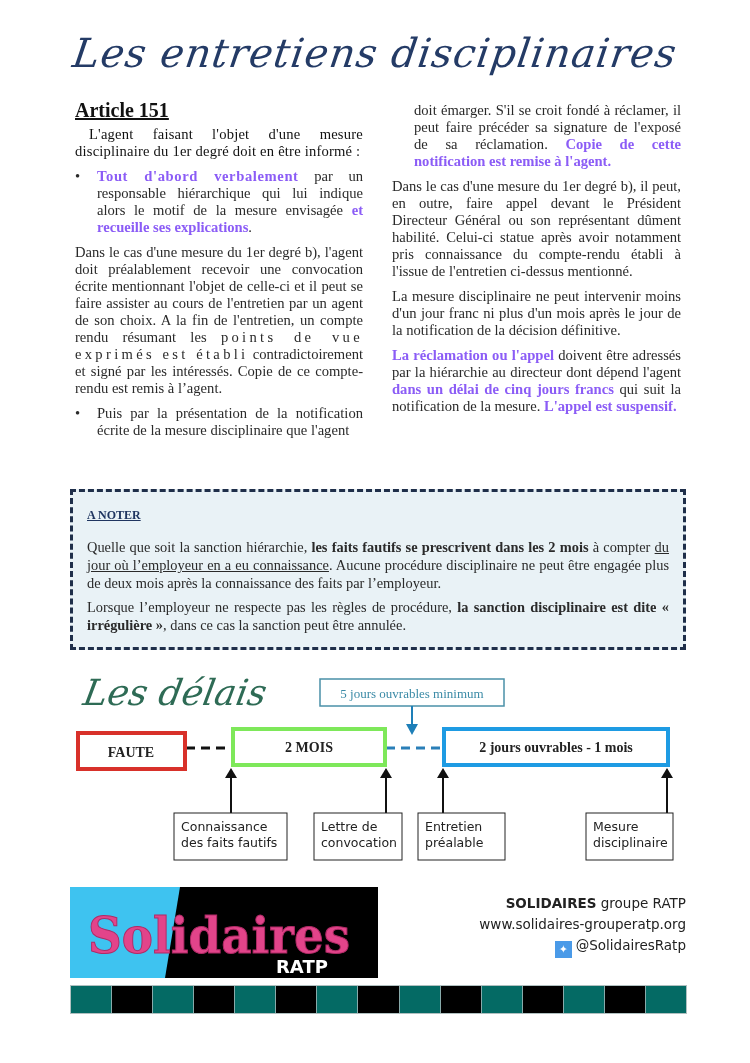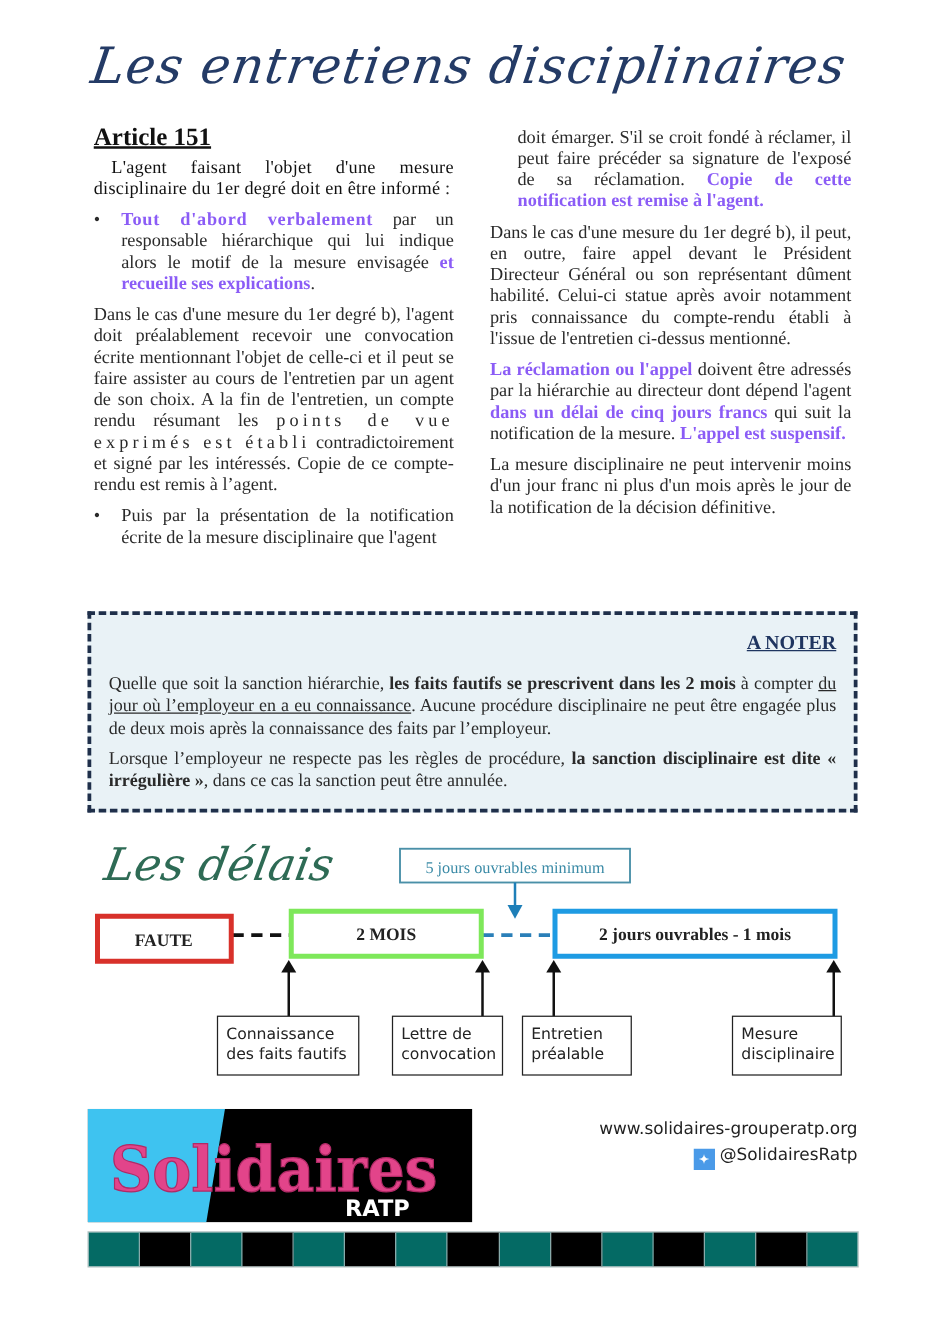--- a/index.html
+++ b/index.html
@@ -22,21 +22,21 @@
   .bullet { position: relative; padding-left: 22px; margin-bottom: 8px; }
   .bullet .dot { position: absolute; left: 0; top: 0; }
   .cont { padding-left: 22px; }
   .spread { letter-spacing: 3.3px; margin-top: 46px; }
 
   .note {
     position: absolute; left: 70px; top: 489px; width: 616px; height: 161px;
     border: 3px dashed #1f2f4a; background: #e9f2f6;
     padding: 14px 14px 0 14px; font-size: 14.4px; line-height: 18px; text-align: justify;
   }
-  .note-title { text-align: right; font-weight: bold; text-decoration: underline; color: #1f3560; font-size: 16px; margin-bottom: 14px; }
+  .note-title { text-align: left; font-weight: bold; text-decoration: underline; color: #1f3560; font-size: 12px; margin-bottom: 14px; }
   .note p { margin-bottom: 6px; }
   .note u { text-decoration: underline; }
 
   .delais-title {
     position: absolute; left: 84px; top: 672px; font-family: "DejaVu Serif", serif;
     font-style: italic; font-size: 36px; color: #2e6b55; transform: skewX(-10deg);
   }
   .diagram { position: absolute; left: 0; top: 670px; width: 750px; height: 200px; }
 
   .footer-logo { position: absolute; left: 70px; top: 887px; width: 308px; height: 91px; overflow: hidden; }
@@ -67,22 +67,22 @@
   </p>
   <div class="bullet">
     <span class="dot">•</span>
     <span>Puis par la présentation de la notification écrite de la mesure disciplinaire que l'agent</span>
   </div>
 </div>
 
 <div class="col col-right">
   <p class="cont"><span>doit émarger. S'il se croit fondé à réclamer, il peut faire précéder sa signature de l'exposé de sa réclamation. </span><b>Copie de cette notification est remise à l'agent.</b></p>
   <p>Dans le cas d'une mesure du 1er degré b), il peut, en outre, faire appel devant le Président Directeur Général ou son représentant dûment habilité. Celui-ci statue après avoir notamment pris connaissance du compte-rendu établi à l'issue de l'entretien ci-dessus mentionné.</p>
+  <p>La mesure disciplinaire ne peut intervenir moins d'un jour franc ni plus d'un mois après le jour de la notification de la décision définitive.</p>
   <p><b>La réclamation ou l'appel</b><span> doivent être adressés par la hiérarchie au directeur dont dépend l'agent </span><b>dans un délai de cinq jours francs</b><span> qui suit la notification de la mesure. </span><b>L'appel est suspensif.</b></p>
-  <p>La mesure disciplinaire ne peut intervenir moins d'un jour franc ni plus d'un mois après le jour de la notification de la décision définitive.</p>
 </div>
 
 <div class="note">
   <div class="note-title">A NOTER</div>
   <p><span>Quelle que soit la sanction hiérarchie, </span><b>les faits fautifs se prescrivent dans les 2 mois</b><span> à compter </span><u>du jour où l’employeur en a eu connaissance</u><span>. Aucune procédure disciplinaire ne peut être engagée plus de deux mois après la connaissance des faits par l’employeur.</span></p>
   <p><span>Lorsque l’employeur ne respecte pas les règles de procédure, </span><b>la sanction disciplinaire est dite « irrégulière »</b><span>, dans ce cas la sanction peut être annulée.</span></p>
 </div>
 
 <div class="delais-title">Les délais</div>
 
@@ -140,20 +140,21 @@
 <div class="footer-logo">
   <svg width="308" height="91" viewBox="0 0 308 91">
     <rect x="0" y="0" width="308" height="91" fill="#000"></rect>
     <polygon points="0,0 110,0 95,91 0,91" fill="#3ec3f0"></polygon>
     <text x="18" y="66" font-family="DejaVu Serif, serif" font-weight="bold" font-size="50" fill="#e2448a" stroke="#b02a66" stroke-width="1" textLength="262" lengthAdjust="spacingAndGlyphs">Solidaires</text>
     <text x="206" y="86" font-family="DejaVu Sans, sans-serif" font-weight="bold" font-size="18" fill="#fff">RATP</text>
   </svg>
 </div>
 
 <div class="footer-info">
+  <div><b>SOLIDAIRES</b><span> groupe RATP</span></div>
   <div>www.solidaires-grouperatp.org</div>
   <div><span class="bsky">✦</span><span>@SolidairesRatp</span></div>
 </div>
 
 <div class="stripe" id="stripe">
     <div style="background: rgb(4, 106, 100);"></div>
     <div style="background: rgb(0, 0, 0);"></div>
     <div style="background: rgb(4, 106, 100);"></div>
     <div style="background: rgb(0, 0, 0);"></div>
     <div style="background: rgb(4, 106, 100);"></div>

